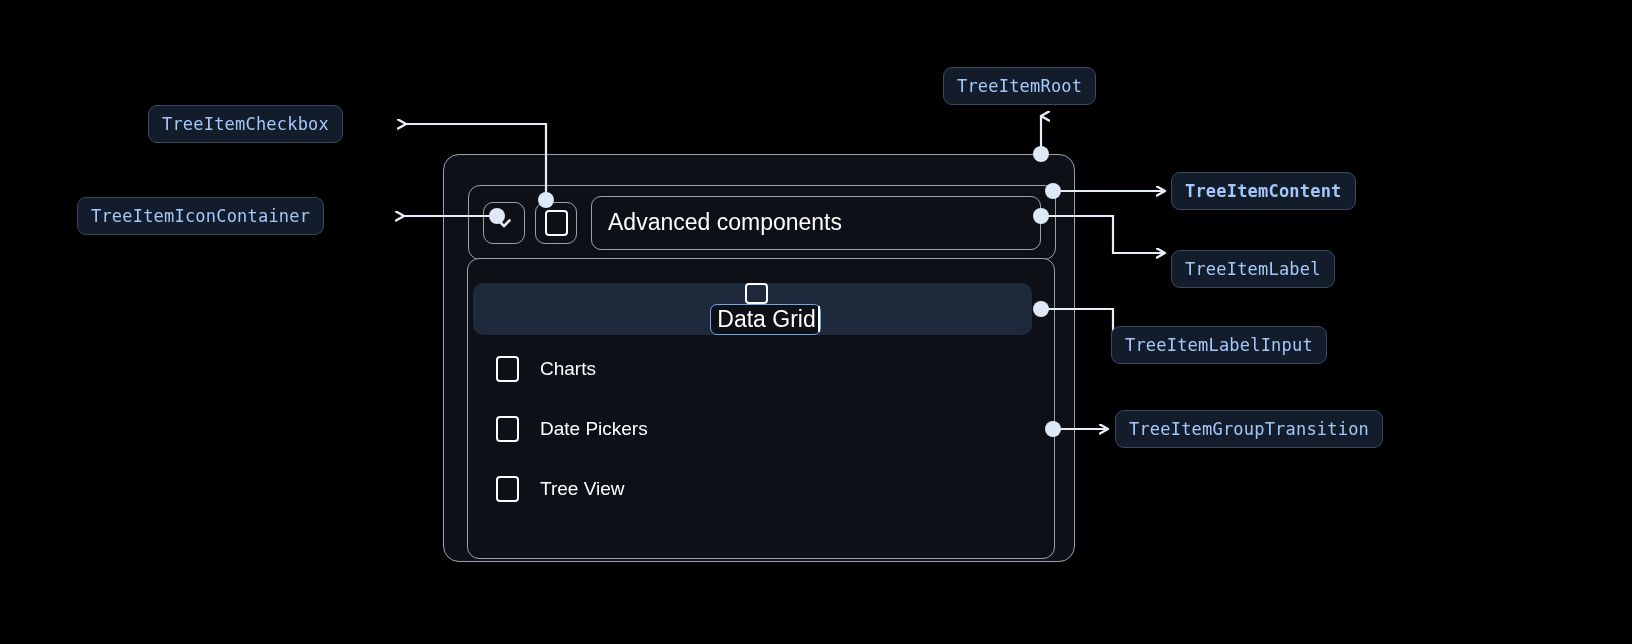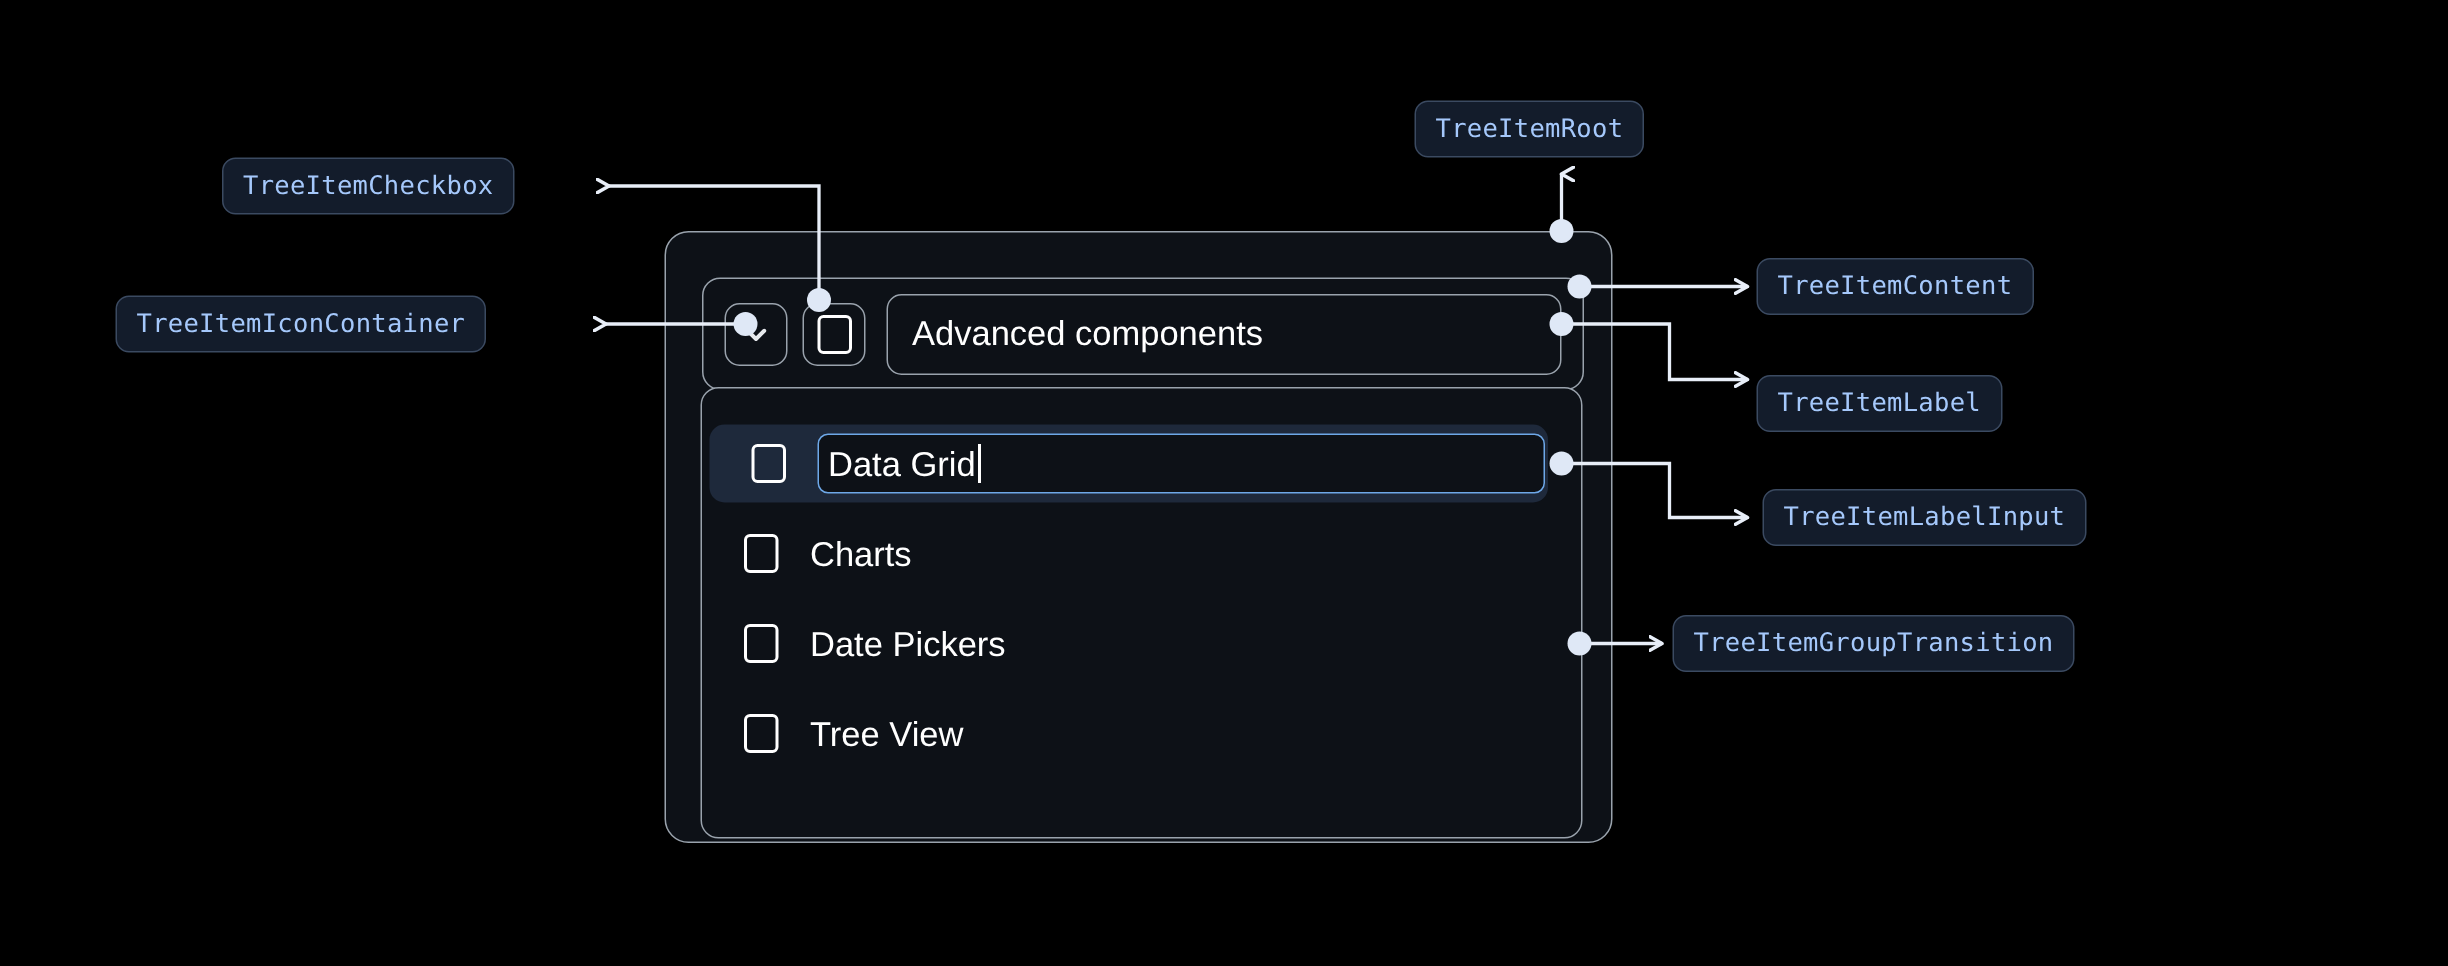--- a/index.html
+++ b/index.html
@@ -135,29 +135,30 @@
     display: flex;
     align-items: center;
     height: 52px;
     margin: 0 0 8px 0;
     padding-left: 28px;
     box-sizing: border-box;
   }
   .child-row .cb-square { margin-right: 21px; }
   .child-label {
     color: #ffffff;
-    font-size: 23px;
+    font-size: 19px;
     white-space: nowrap;
   }
 
   .child-row.selected {
     background: #1e293b;
     border-radius: 10px;
     margin-left: 5px;
     margin-right: 22px;
+    flex-direction: column;
   }
 
   #label-input {
     box-sizing: border-box;
     flex: 1 1 auto;
     height: 40px;
     background: #0d1117;
     border: 1.5px solid #6ea8e8;
     border-radius: 7px;
     display: flex;
@@ -226,29 +227,29 @@
   </div>
 
   <div class="anno" style="left:77px; top:197px;">
     <span>TreeItemIconContainer</span>
   </div>
 
   <div class="anno" style="left:943px; top:67px;">
     <span>TreeItemRoot</span>
   </div>
 
-  <div class="anno" style="left:1171px; top:172px;">
+  <div class="anno" style="left:1171px; top:172px;font-weight:bold;">
     <span>TreeItemContent</span>
   </div>
 
   <div class="anno" style="left:1171px; top:250px;">
     <span>TreeItemLabel</span>
   </div>
 
-  <div class="anno" style="left:1175px; top:326px;">
+  <div class="anno" style="left:1111px; top:326px;">
     <span>TreeItemLabelInput</span>
   </div>
 
   <div class="anno" style="left:1115px; top:410px;">
     <span>TreeItemGroupTransition</span>
   </div>
 
   <div id="tree-root">
 
     <div id="tree-content">

